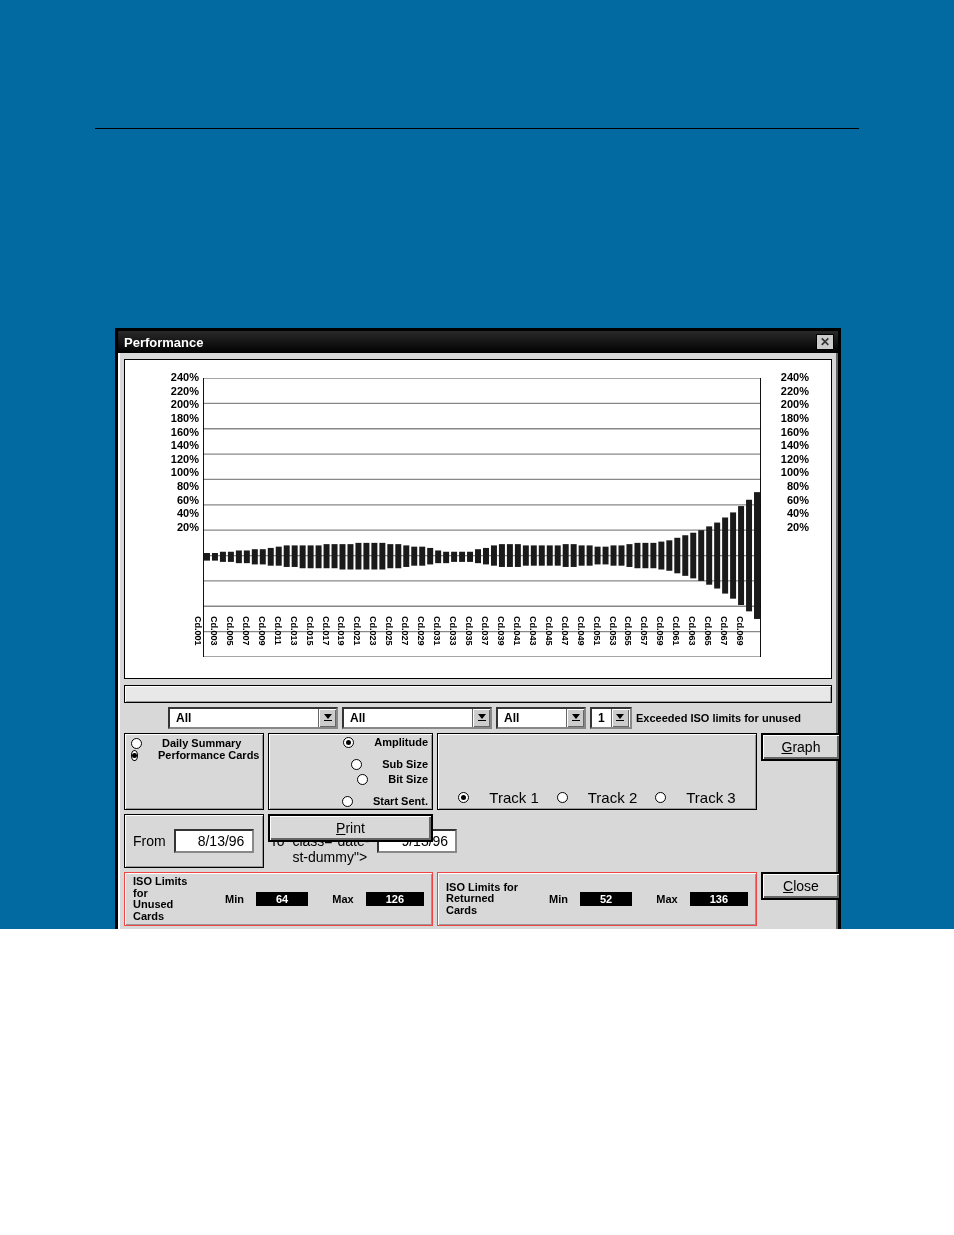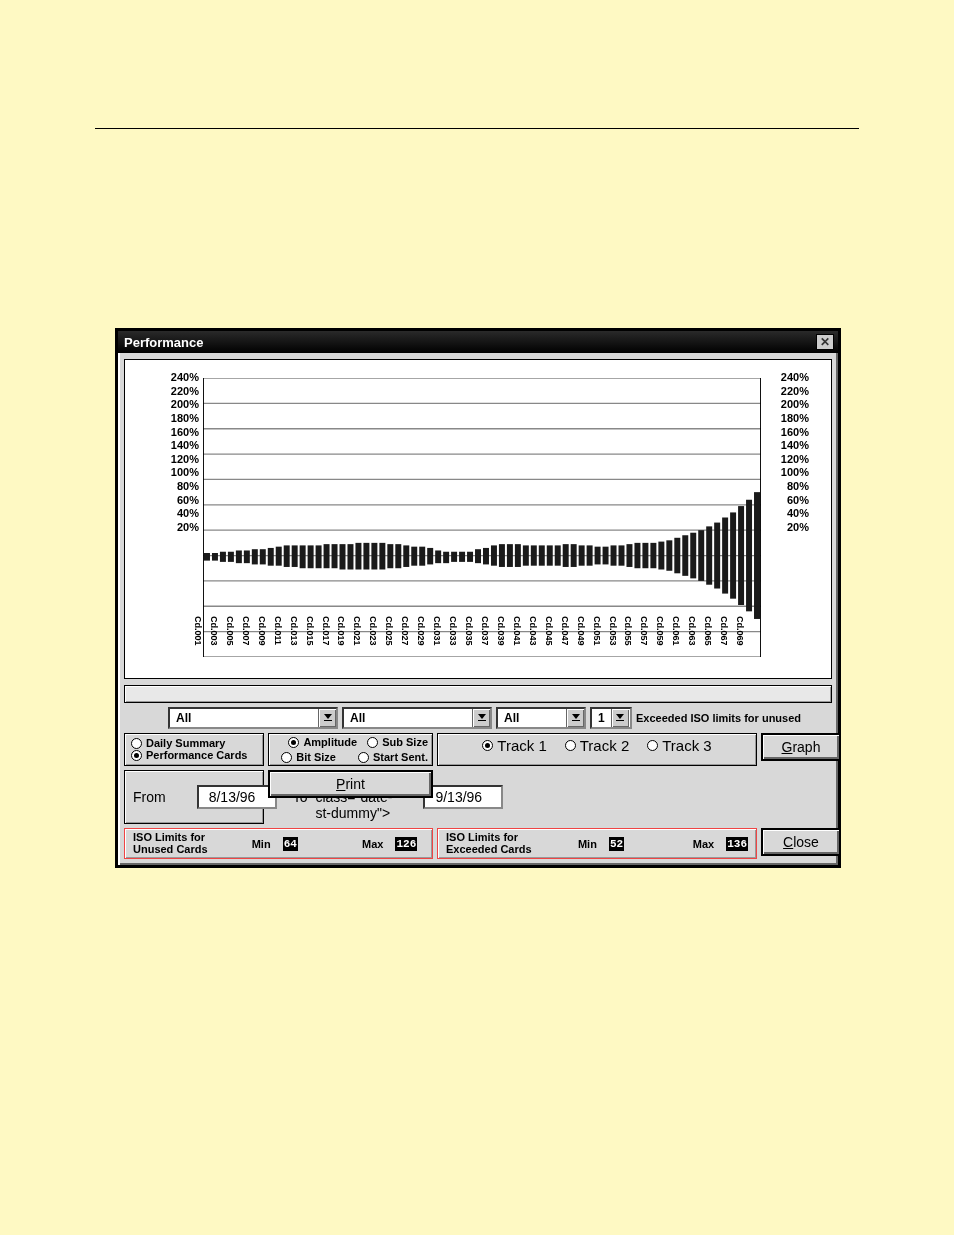--- a/index.html
+++ b/index.html
@@ -5,23 +5,23 @@
   * { box-sizing: border-box; }
   body {
     margin: 0;
     background: #fff;
     font-family: Arial, Helvetica, sans-serif;
     font-size: 12px;
     color: #000;
   }
   .page {
     width: 954px;
-    height: 1235px;
+    height: 929px;
     position: relative;
-    background: #fef9c3;
+    background: #0369a1;
   }
   .hr {
     position: absolute;
     top: 128px;
     left: 95px;
     right: 95px;
     height: 1px;
     background: #000;
   }
   .window {
@@ -133,21 +133,21 @@
   }
   .panel {
     border: 1px solid #000;
     background: #d8d8d8;
     padding: 3px 6px;
     box-shadow: inset 1px 1px 0 #fff, inset -1px -1px 0 #999;
     font-size: 11px;
   }
   .panel.tight { padding: 2px 4px; }
   .rad {
-    display: flex; align-items: center; gap: 4px;
+    display: flex; align-items: center; gap: 20px;
     white-space: nowrap;
   }
   .rad .dot {
     width: 11px; height: 11px; border-radius: 50%;
     border: 1px solid #000; background: #fff;
     display: inline-flex; align-items: center; justify-content: center;
   }
   .rad.sel .dot::after { content:""; width:5px; height:5px; border-radius:50%; background:#000; }
   .rad .lbl { font-weight: bold; }
   .rad.big .lbl { font-size: 15px; font-weight: normal; }
@@ -161,37 +161,37 @@
     cursor: pointer;
   }
   .bbtn .u { text-decoration: underline; }
   .date-row {
     display: flex; align-items: center; gap: 8px;
     font-size: 14px;
     padding: 2px 8px;
   }
   .date-box {
     border: 2px inset #888; background: #fff;
-    padding: 2px 10px; font-size: 14px;
-    min-width: 80px; text-align: left; margin-left: 23px;
+    padding: 2px 22px; font-size: 14px;
+    min-width: 80px; text-align: left;
   }
   .iso-panel {
     border: 1px solid #ef4444;
     box-shadow: inset 1px 1px 0 #fff, inset -1px -1px 0 #999;
     background: #d8d8d8;
     flex: 1;
     display: flex; align-items: center; gap: 12px;
     padding: 3px 8px;
     font-size: 11px;
     font-weight: bold;
   }
   .iso-title { line-height: 1.05; }
   .numbox {
     background: #000; color: #fff; font-weight: bold;
-    padding: 1px 1px; font-size: 11px; font-family: Liberation Mono, monospace;
+    padding: 1px 20px; font-size: 11px;
   }
   .row2 { display:flex; gap:10px; flex-wrap:wrap;justify-content:flex-end; }
 </style>
 </head>
 <body>
 
 <div class="page">
   <div class="hr"></div>
 
   <div class="window">
@@ -426,21 +426,21 @@
               <span class="dot"></span>
               <span class="lbl">Bit Size</span>
             </div>
           <div class="rad" style="margin-left:12px">
               <span class="dot"></span>
               <span class="lbl">Start Sent.</span>
             </div>
         </div>
       </div>
 
-      <div class="panel" style="display:flex;gap:18px;align-items:flex-start;justify-content:center">
+      <div class="panel" style="display:flex;gap:18px;align-items:flex-end;justify-content:center">
         <div class="rad big sel">
             <span class="dot"></span>
             <span class="lbl">Track 1</span>
           </div>
         <div class="rad big">
             <span class="dot"></span>
             <span class="lbl">Track 2</span>
           </div>
         <div class="rad big">
             <span class="dot"></span>
@@ -477,21 +477,21 @@
         <span>Min</span>
         <span class="numbox">64</span>
         <span style="flex:0.6"></span>
         <span>Max</span>
         <span class="numbox">126</span>
       </div>
 
       <div class="iso-panel">
         <div class="iso-title">
           <div>ISO Limits for</div>
-          <div>Exceeded Cards</div>
+          <div>Returned Cards</div>
         </div>
         <span style="flex:0.5"></span>
         <span>Min</span>
         <span class="numbox">52</span>
         <span style="flex:1"></span>
         <span>Max</span>
         <span class="numbox">136</span>
       </div>
 
       <div class="bbtn">

